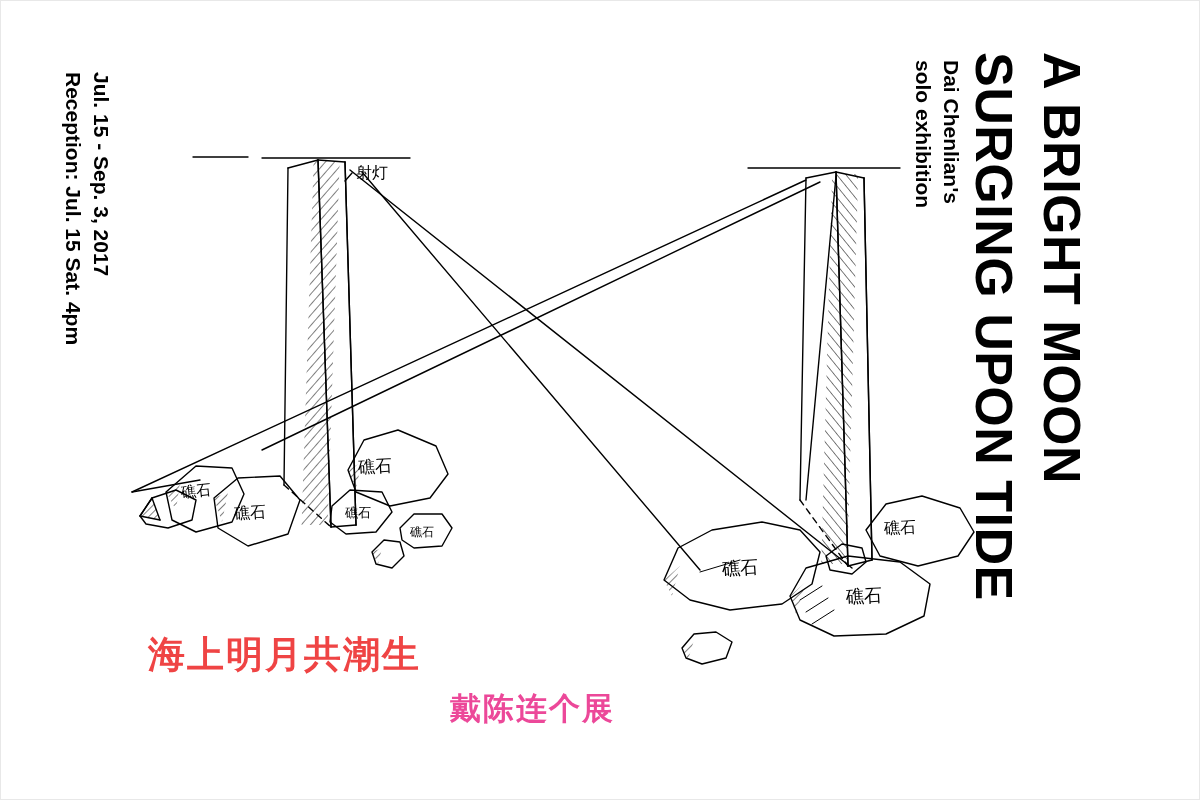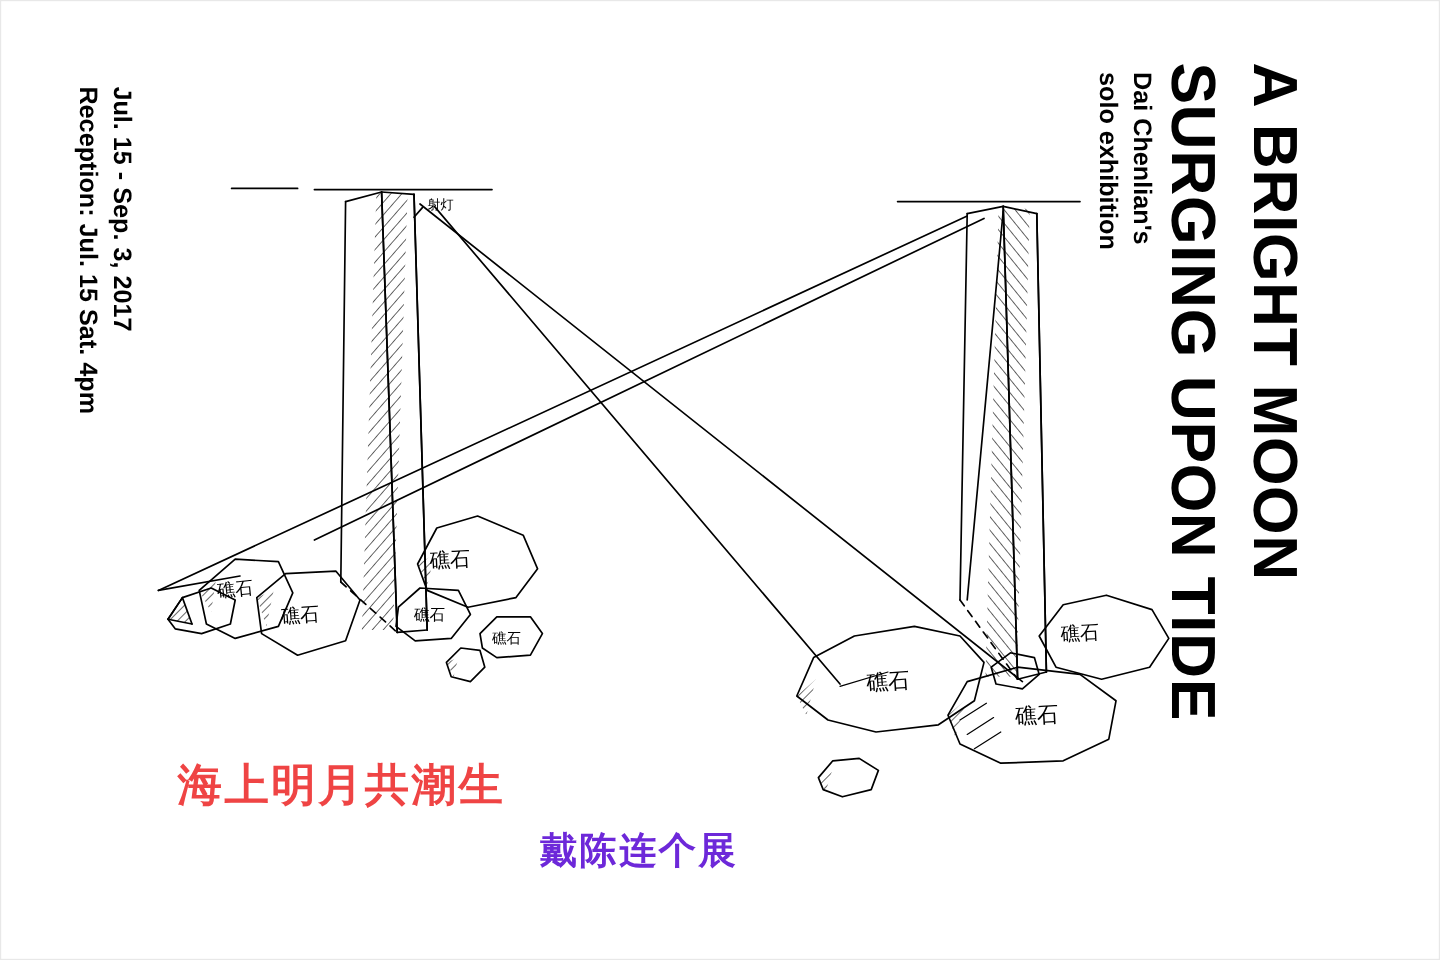--- a/index.html
+++ b/index.html
@@ -104,28 +104,28 @@
     color: #ef4444;
     font-family: "DejaVu Sans", "Liberation Sans", sans-serif;
   }
   #cn-subtitle {
     position: absolute;
     left: 450px;
     top: 688px;
     font-size: 31px;
     font-weight: bold;
     letter-spacing: 2px;
-    color: #6d28d9;
+    color: #ec4899;
     font-family: "DejaVu Sans", "Liberation Sans", sans-serif;
   }
 
   
   .sketch-label {
     position: absolute;
-    font-size: 11px;
+    font-size: 16px;
     color: #000;
     font-family: "DejaVu Sans", "Liberation Sans", sans-serif;
     white-space: nowrap;
   }
 </style>
 </head>
 <body>
 
 <div id="poster">
 

